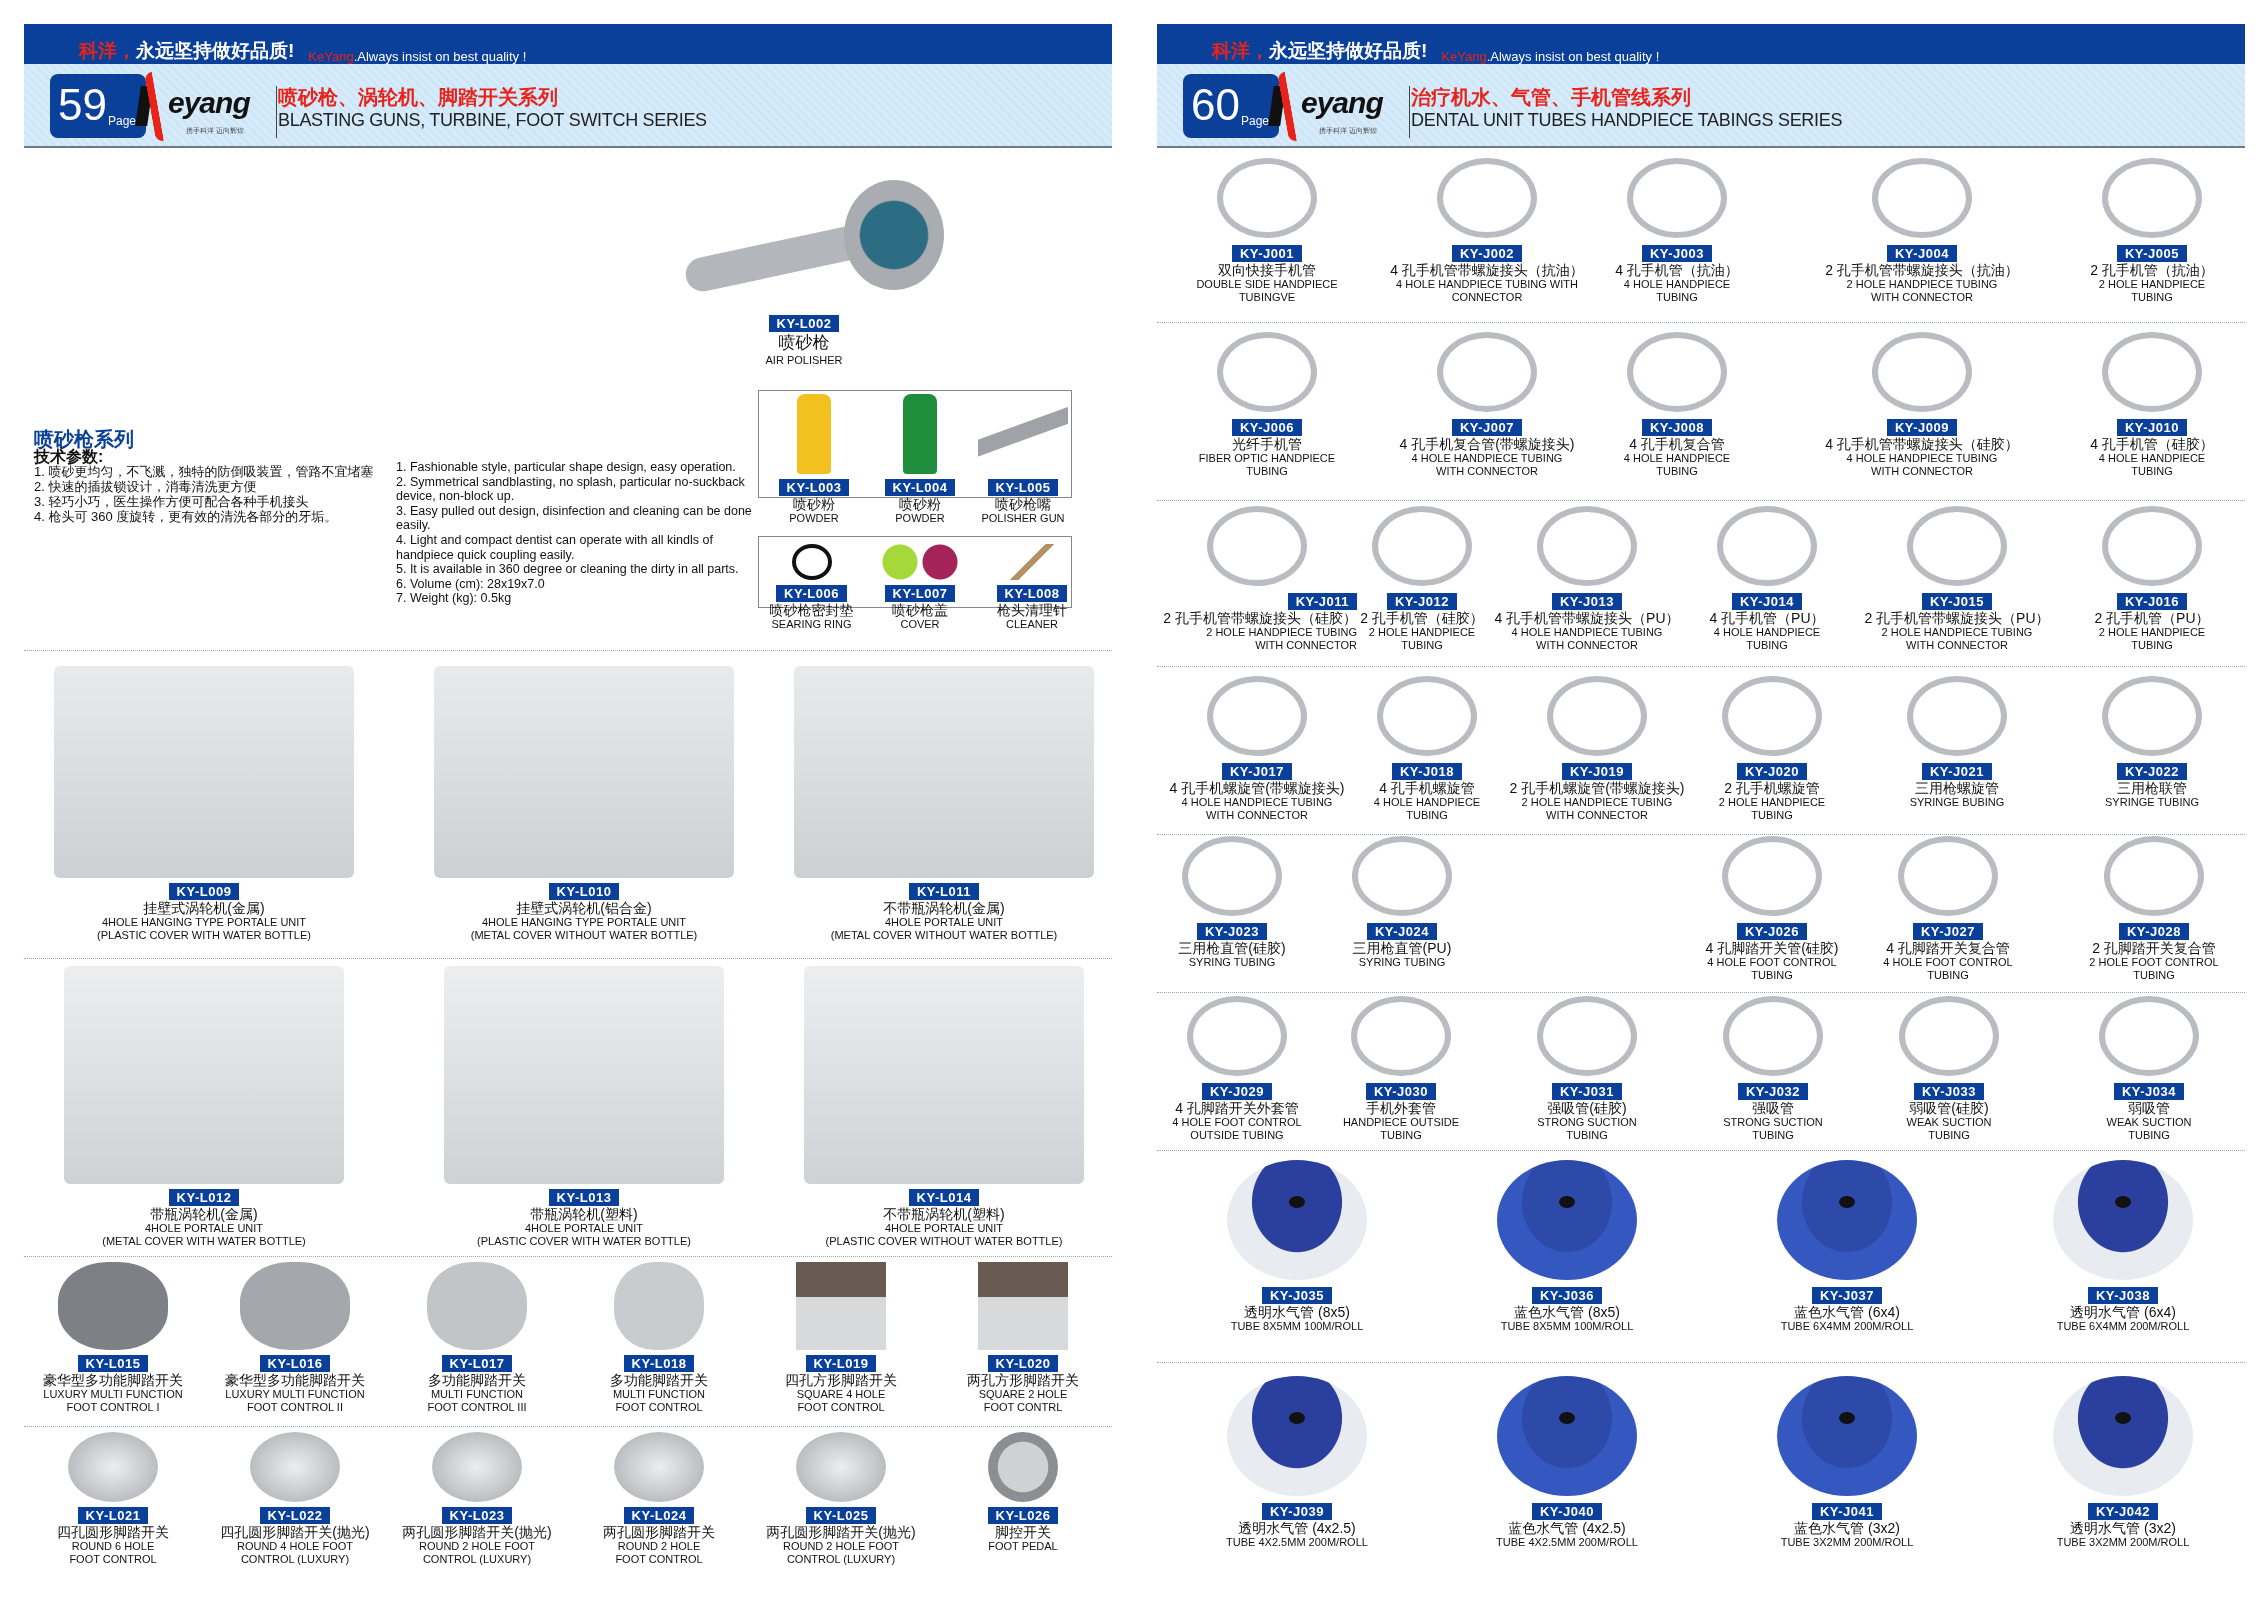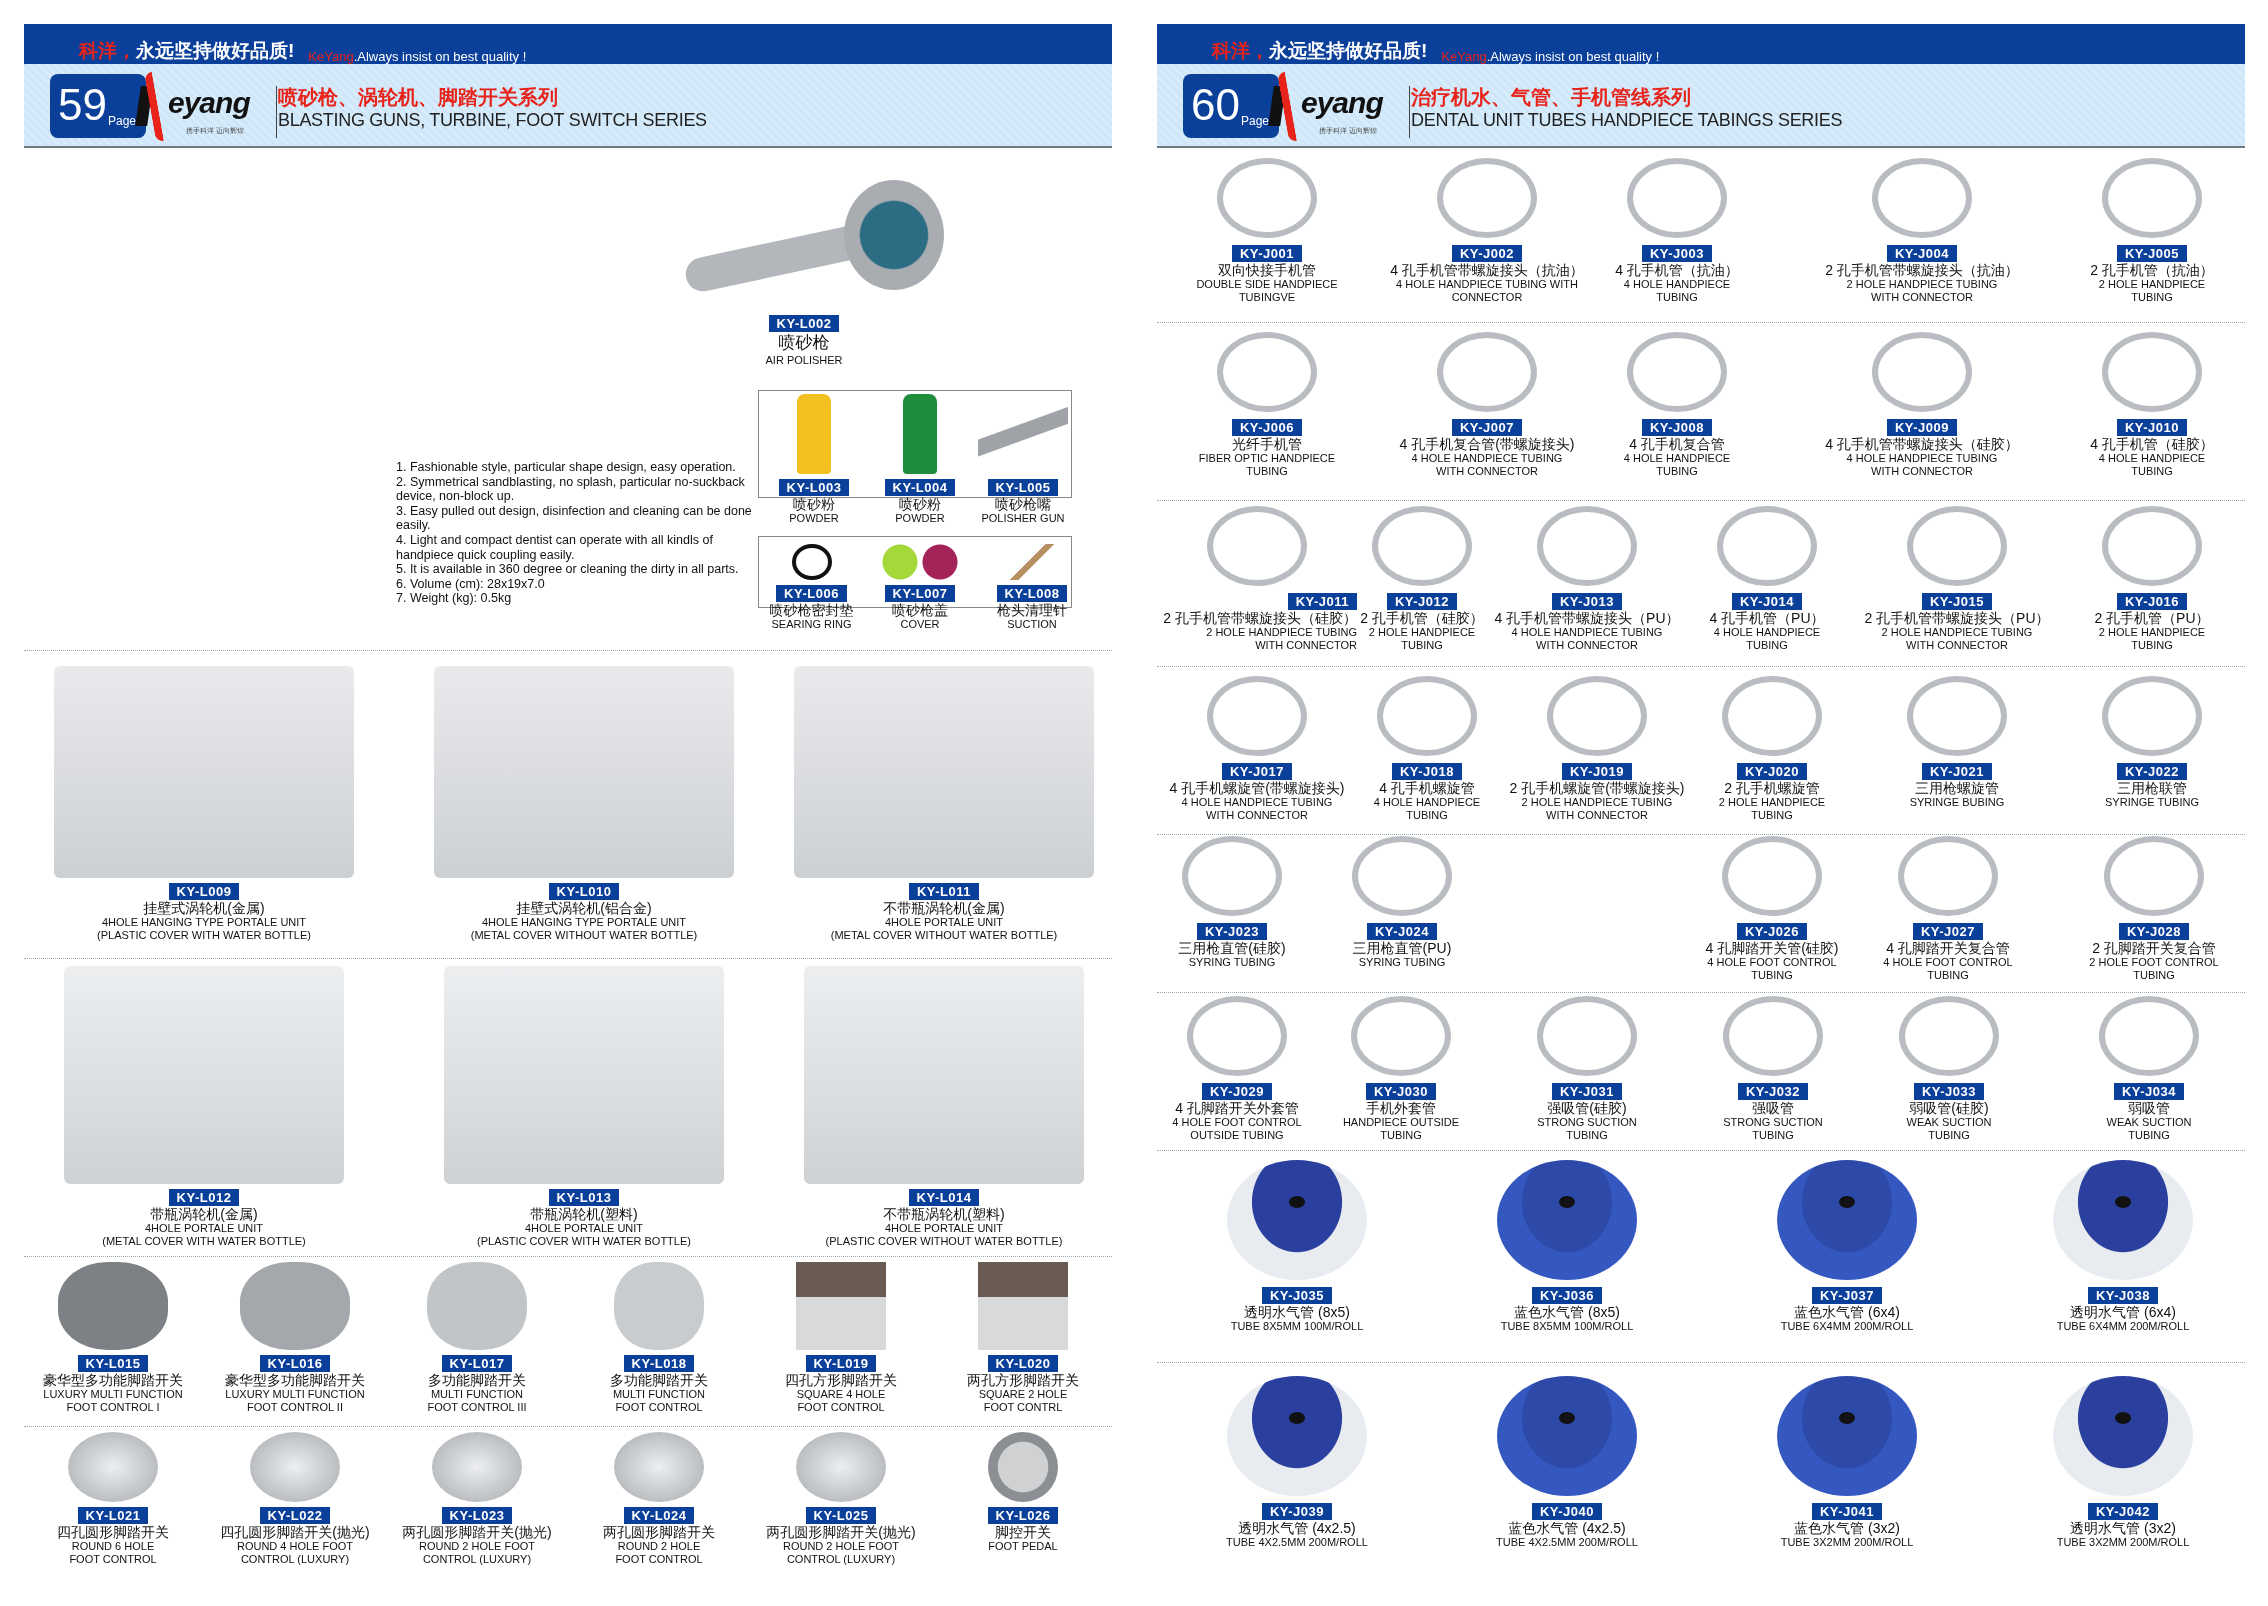--- a/index.html
+++ b/index.html
@@ -67,20 +67,30 @@
   <div class="item" style="left:570px;top:160px;width:420px;">
     <div class="shape" style="width:320px;height:150px;position:relative;">
       <div style="position:absolute;left:40px;top:80px;width:200px;height:34px;background:#b3b6ba;transform:rotate(-12deg);border-radius:17px;"></div>
       <div style="position:absolute;left:200px;top:20px;width:100px;height:110px;border-radius:50%;background:radial-gradient(circle,#2c6d83 45%,#a9acb0 47%);"></div>
     </div>
     <span class="code">KY-L002</span>
     <div class="cn" style="font-size:17px;line-height:22px;">喷砂枪</div>
     <div class="en">AIR POLISHER</div>
   </div>
 
+  <div class="spec" style="left:10px;top:432px;width:360px;">
+    <div class="head-cn">喷砂枪系列</div>
+    <div style="font-weight:bold;font-size:16px;margin-top:2px;">技术参数:</div>
+    <ul>
+      <li>1. 喷砂更均匀，不飞溅，独特的防倒吸装置，管路不宜堵塞</li>
+      <li>2. 快速的插拔锁设计，消毒清洗更方便</li>
+      <li>3. 轻巧小巧，医生操作方便可配合各种手机接头</li>
+      <li>4. 枪头可 360 度旋转，更有效的清洗各部分的牙垢。</li>
+    </ul>
+  </div>
   <div class="spec" style="left:372px;top:460px;width:376px;font-size:12.5px;line-height:14.6px;">
     <ul>
       <li>1. Fashionable style, particular shape design, easy operation.</li>
       <li>2. Symmetrical sandblasting, no splash, particular no-suckback device, non-block up.</li>
       <li>3. Easy pulled out design, disinfection and cleaning can be done easily.</li>
       <li>4. Light and compact dentist can operate with all kindls of handpiece quick coupling easily.</li>
       <li>5. It is available in 360 degree or cleaning the dirty in all parts.</li>
       <li>6. Volume (cm): 28x19x7.0</li>
       <li>7. Weight (kg): 0.5kg</li>
     </ul>
@@ -115,21 +125,21 @@
   <div class="item" style="left:846px;top:544px;width:100px;">
     <div class="shape" style="width:80px;height:36px;background:radial-gradient(circle at 25% 50%,#a5d93a 0 17px,transparent 18px),radial-gradient(circle at 75% 50%,#a4245a 0 17px,transparent 18px);"></div>
     <span class="code">KY-L007</span>
     <div class="cn">喷砂枪盖</div>
     <div class="en">COVER</div>
   </div>
   <div class="item" style="left:958px;top:544px;width:100px;">
     <div class="shape" style="width:60px;height:36px;background:linear-gradient(135deg,transparent 45%,#b59060 46% 54%,transparent 55%);"></div>
     <span class="code">KY-L008</span>
     <div class="cn">枪头清理针</div>
-    <div class="en">SUCTION</div>
+    <div class="en">CLEANER</div>
   </div>
 
   <div class="divider" style="top:650px;"></div>
 
   <div class="item" style="left:10px;top:666px;width:340px;">
     <div class="shape" style="width:300px;height:212px;background:linear-gradient(#e9eaec,#cdd0d3);border-radius:6px;"></div>
     <span class="code">KY-L009</span>
     <div class="cn">挂壁式涡轮机(金属)</div>
     <div class="en">4HOLE HANGING TYPE PORTALE UNIT
 (PLASTIC COVER WITH WATER BOTTLE)</div>

